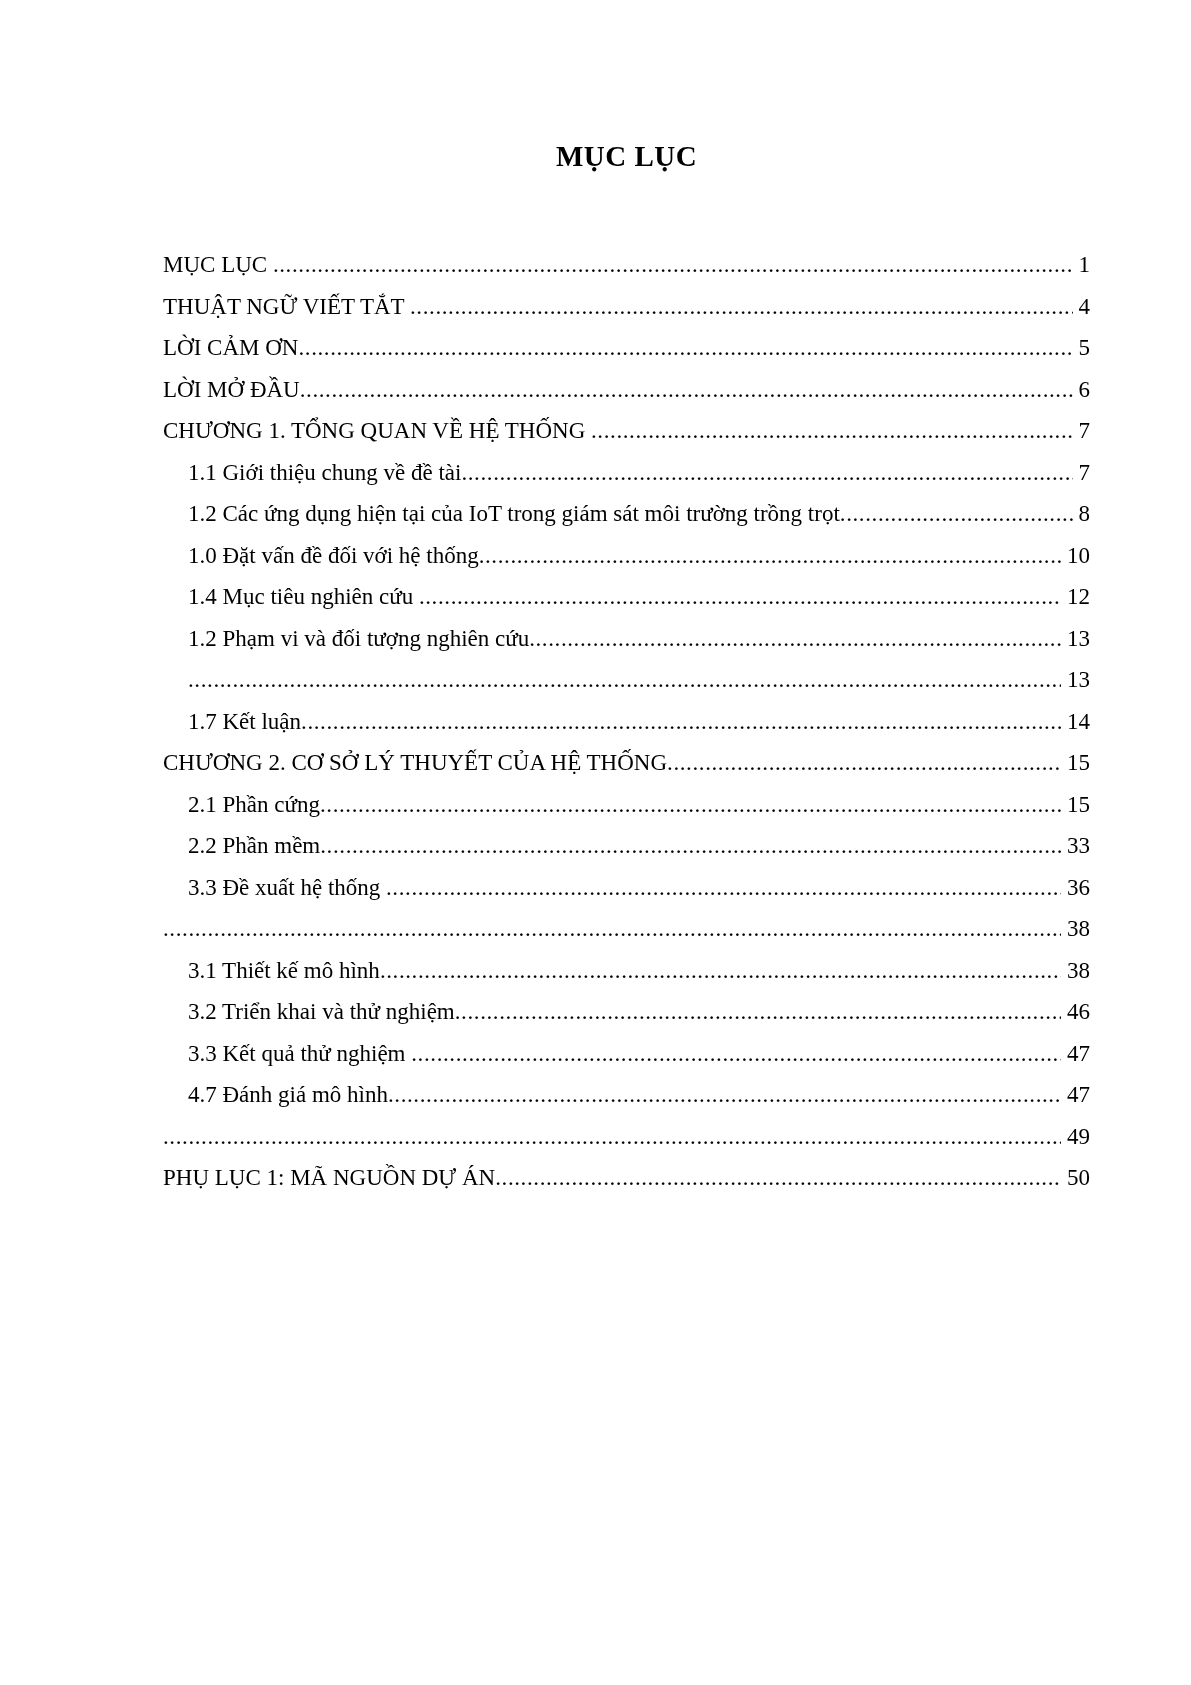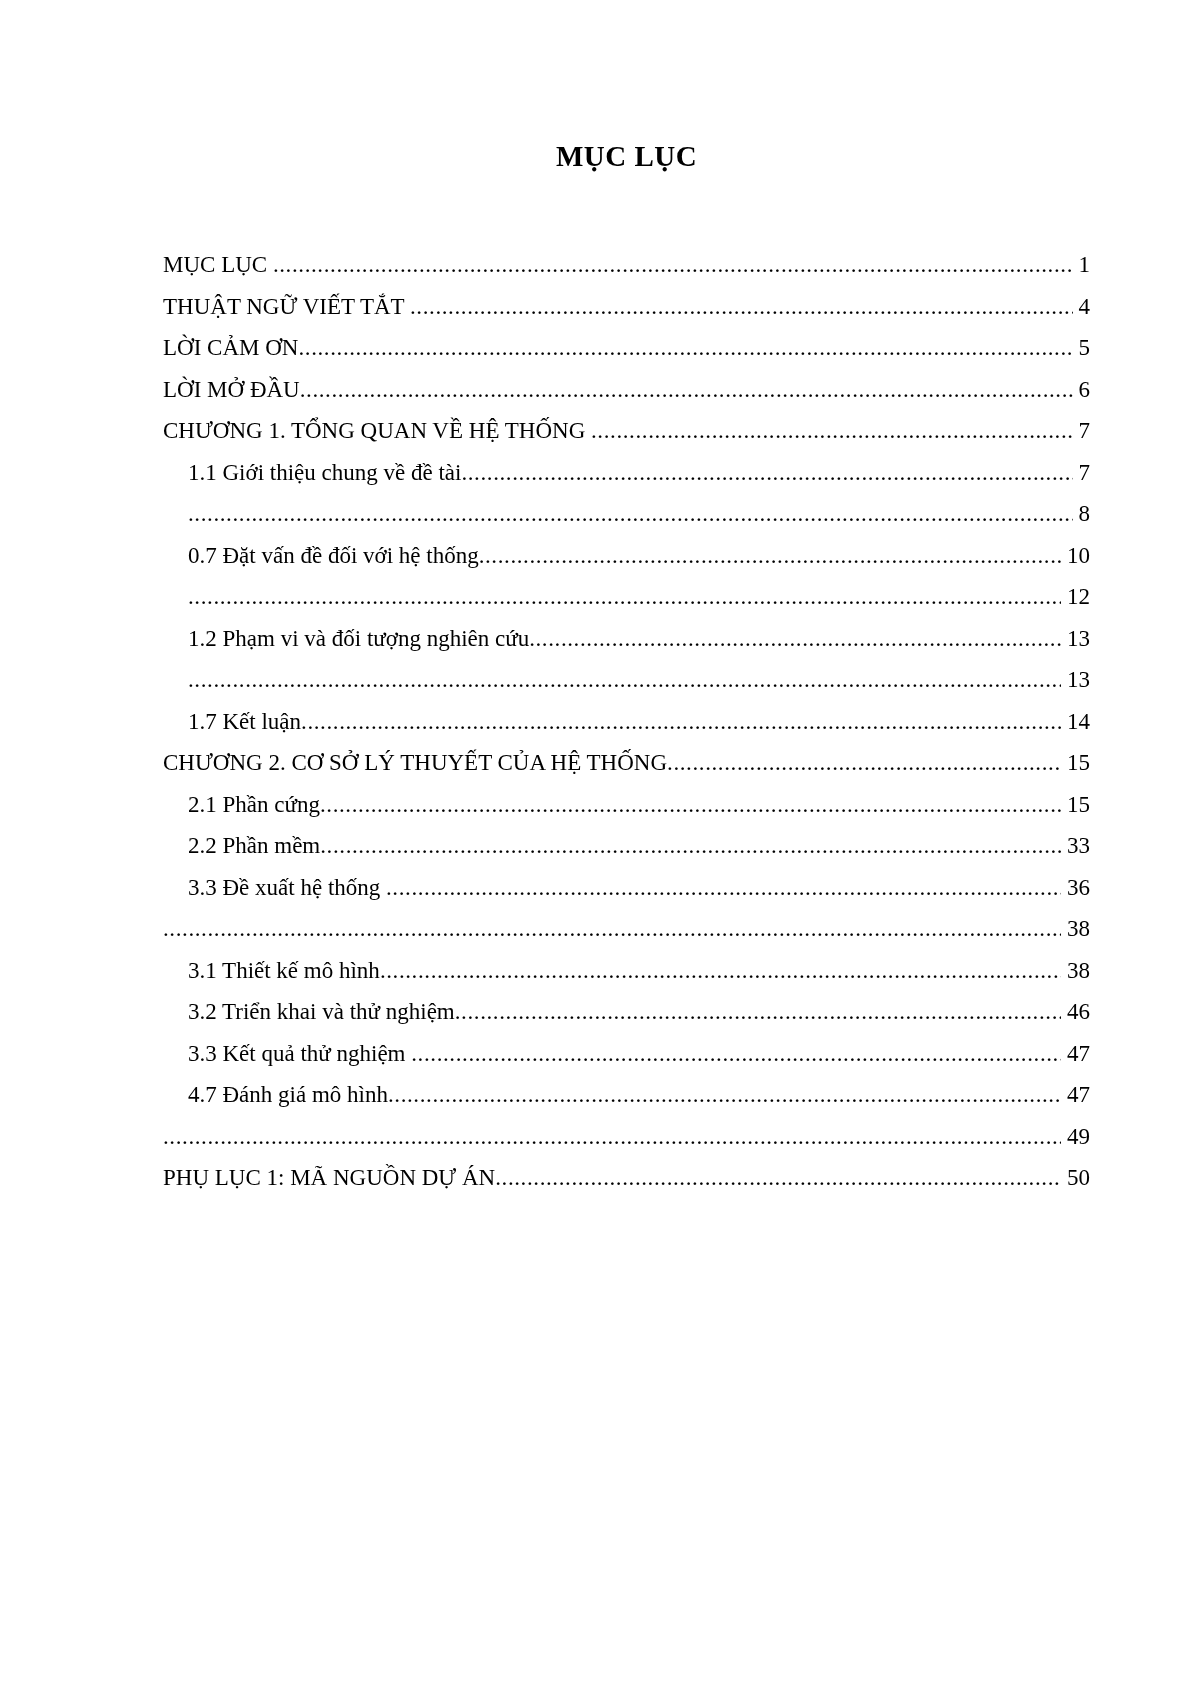--- a/index.html
+++ b/index.html
@@ -118,29 +118,31 @@
         <span class="toc-label">CHƯƠNG 1. TỔNG QUAN VỀ HỆ THỐNG </span>
         <span class="toc-dots"></span>
         <span class="toc-page">7</span>
       </div>
       <div class="toc-entry sub">
         <span class="toc-label">1.1 Giới thiệu chung về đề tài</span>
         <span class="toc-dots"></span>
         <span class="toc-page">7</span>
       </div>
       <div class="toc-entry sub">
+        <span class="toc-label">1.2 Các ứng dụng hiện tại của IoT trong giám sát môi trường trồng trọt</span>
         <span class="toc-dots"></span>
         <span class="toc-page">8</span>
       </div>
       <div class="toc-entry sub">
-        <span class="toc-label">0.7 Đặt vấn đề đối với hệ thống</span>
+        <span class="toc-label">1.0 Đặt vấn đề đối với hệ thống</span>
         <span class="toc-dots"></span>
         <span class="toc-page">10</span>
       </div>
       <div class="toc-entry sub">
+        <span class="toc-label">1.4 Mục tiêu nghiên cứu </span>
         <span class="toc-dots"></span>
         <span class="toc-page">12</span>
       </div>
       <div class="toc-entry sub">
         <span class="toc-label">1.2 Phạm vi và đối tượng nghiên cứu</span>
         <span class="toc-dots"></span>
         <span class="toc-page">13</span>
       </div>
       <div class="toc-entry sub">
         <span class="toc-dots"></span>

